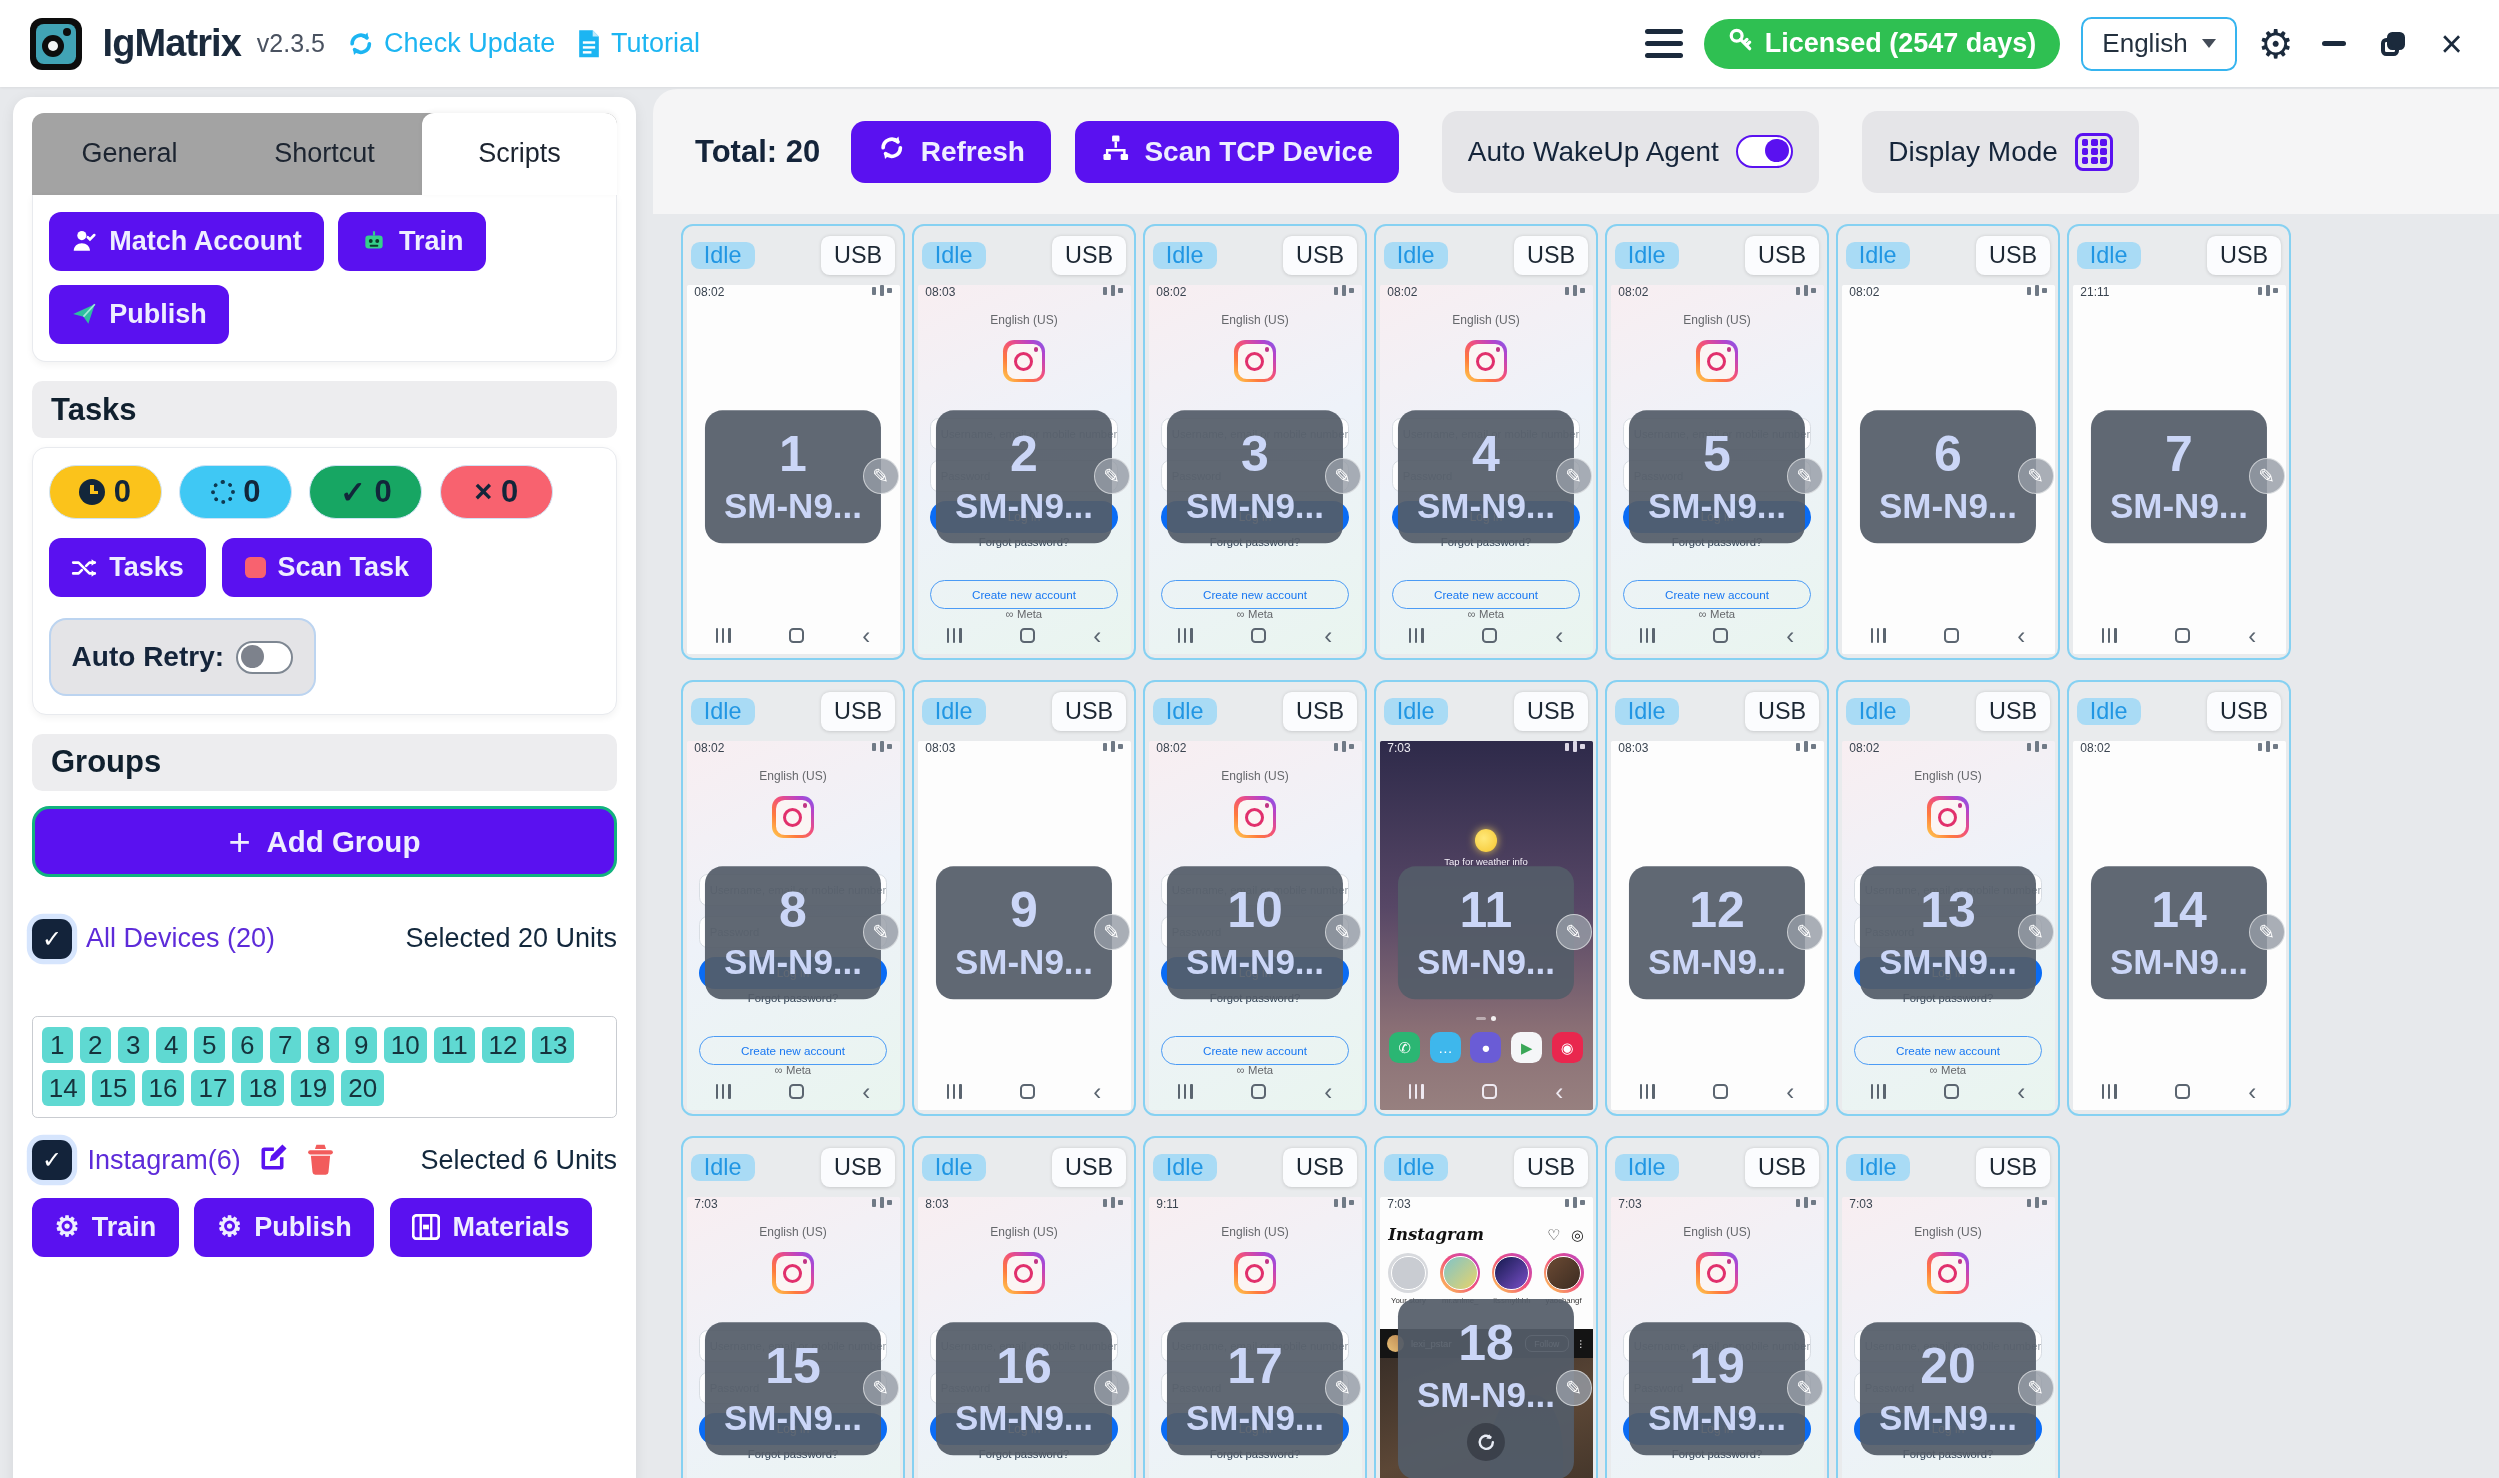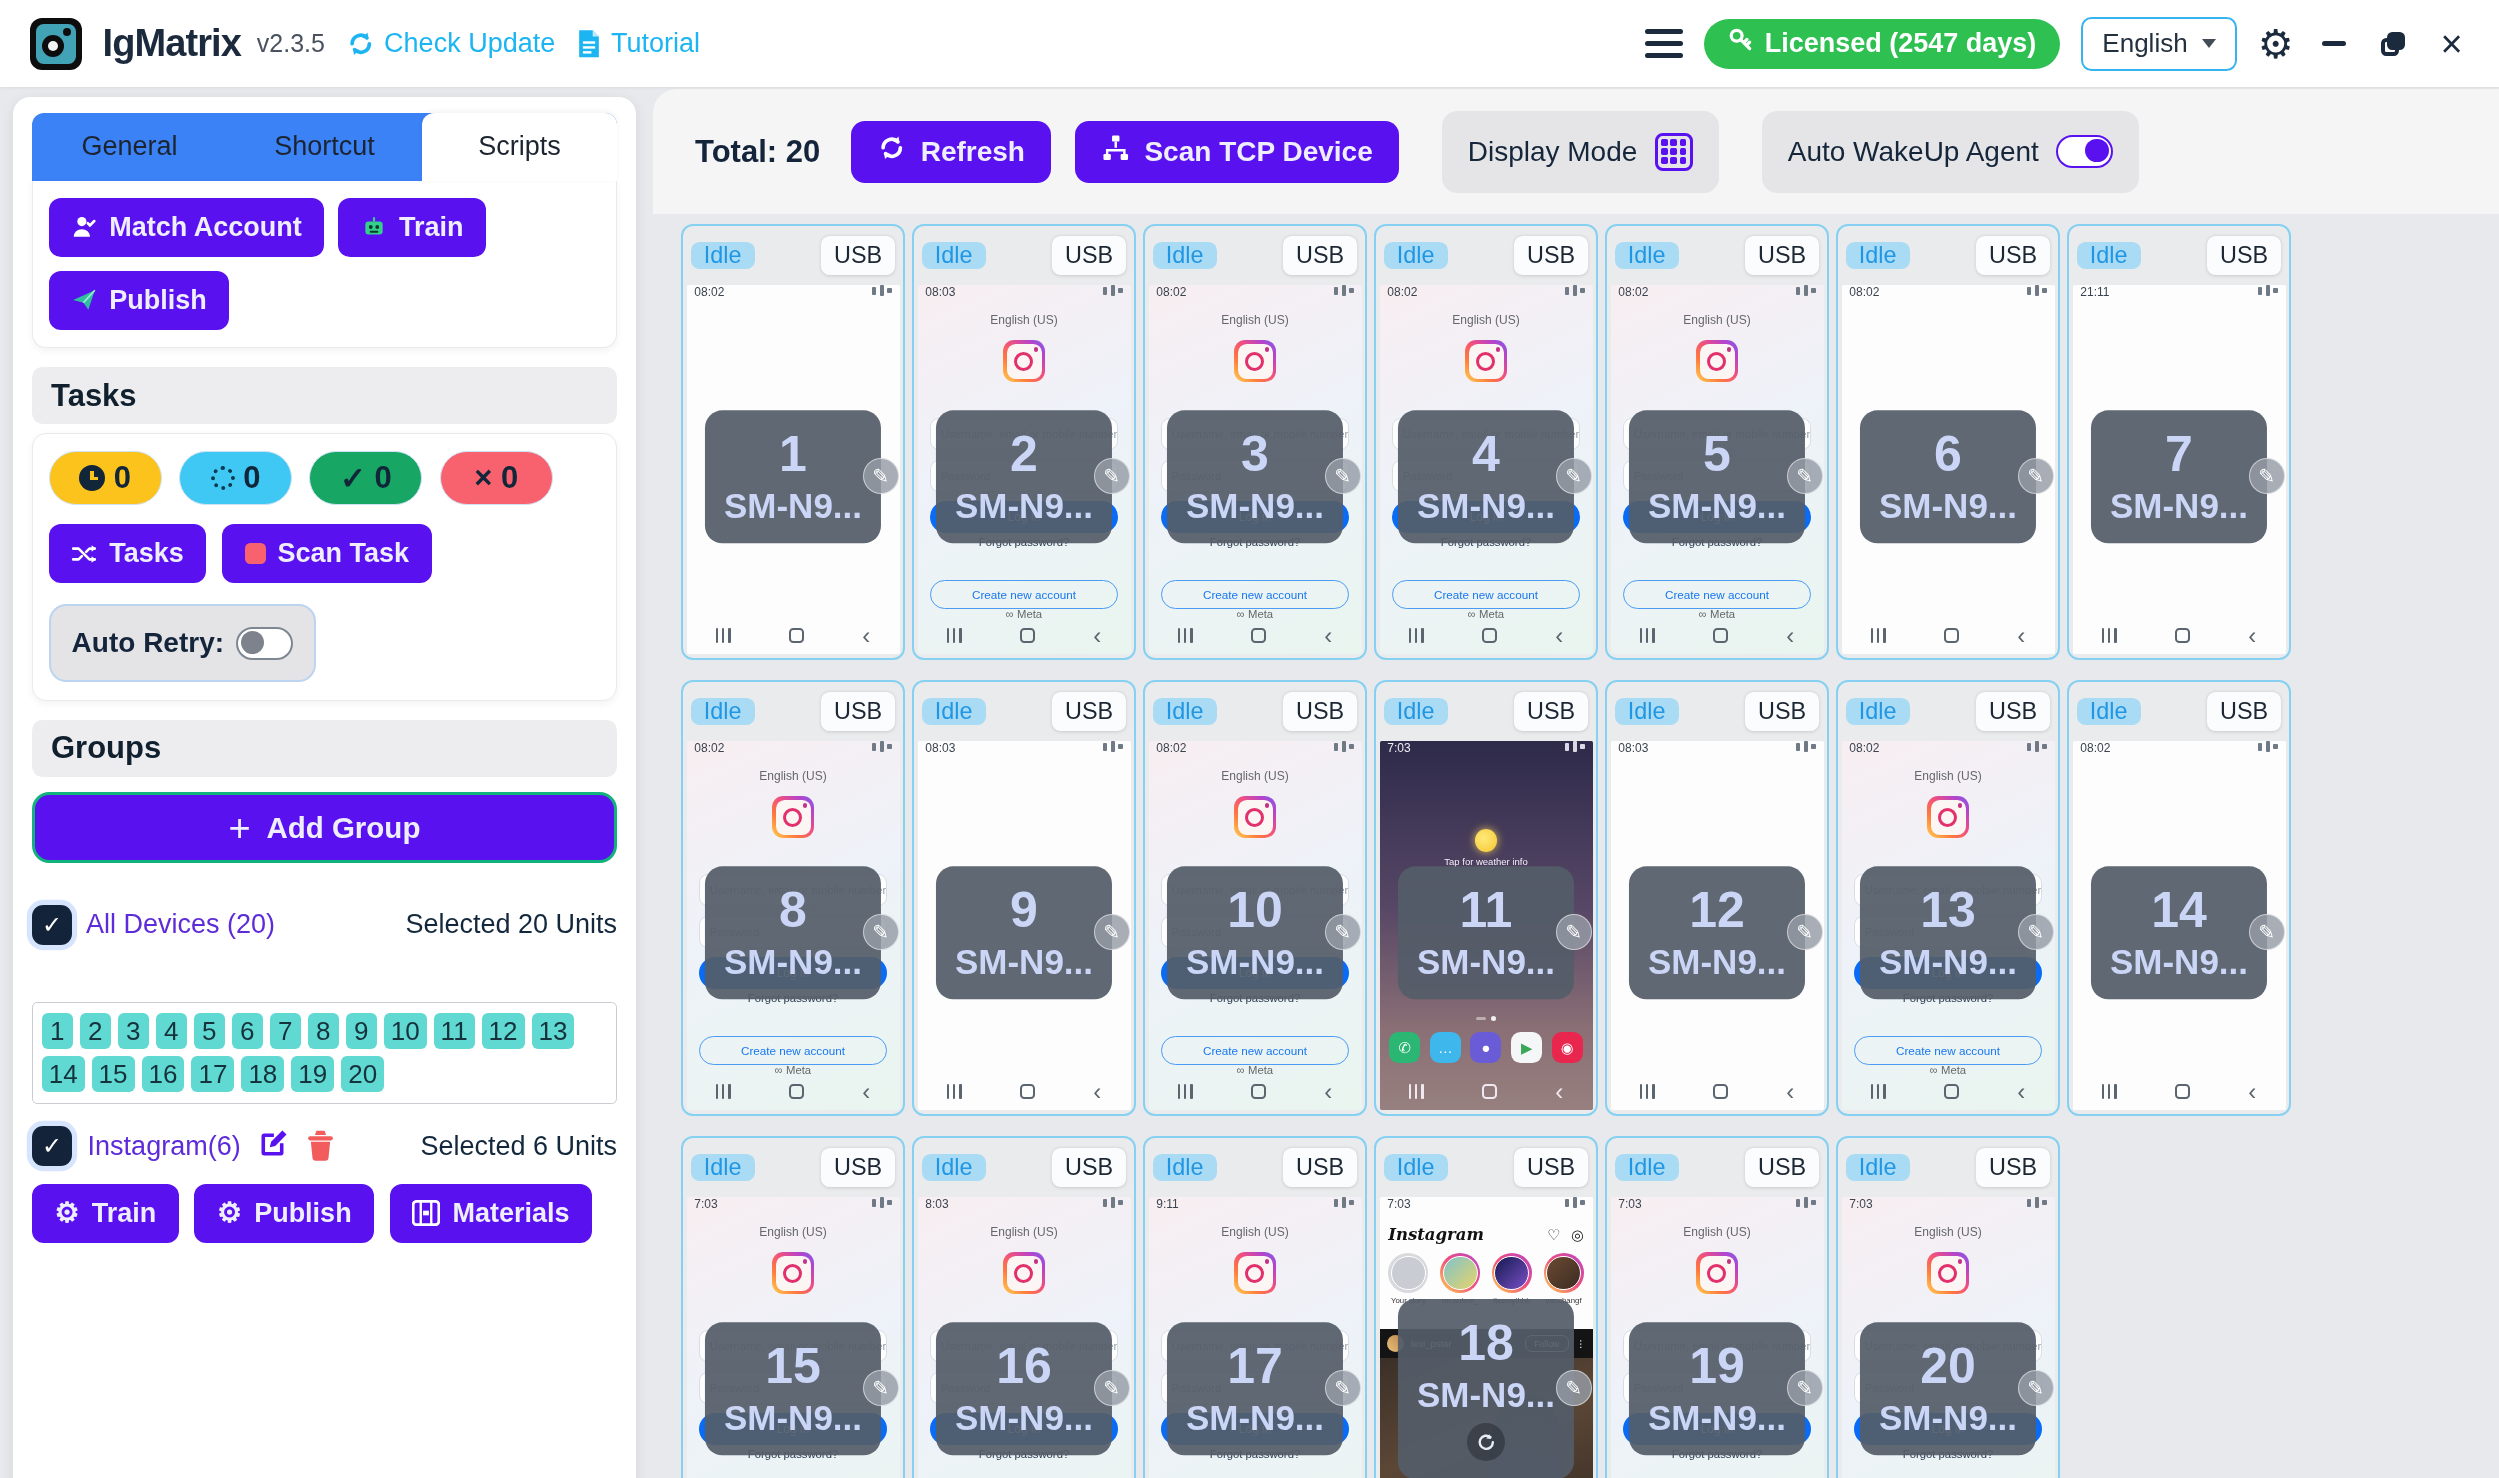--- a/index.html
+++ b/index.html
@@ -31,21 +31,21 @@
   .winbtn{width:38px;height:38px;display:flex;align-items:center;justify-content:center;cursor:pointer;}
   .minbar{width:24px;height:5.2px;border-radius:2.6px;background:#1b2a3c;}
   .restore{position:relative;width:24px;height:24px;}
   .restore .b{position:absolute;left:0;bottom:0;width:18px;height:18px;border:4.3px solid #1b2a3c;border-radius:5.2px;background:#fff;}
   .restore .f{position:absolute;right:0;top:0;width:18px;height:18px;border:4.3px solid #1b2a3c;border-radius:5.2px;background:#1b2a3c;}
   .closex{font-size:38px;color:#1b2a3c;line-height:1;}
 
   
   .sidebar{position:absolute;left:13px;top:97px;width:623px;height:1441px;background:#fff;border-radius:17.4px;
            box-shadow:0 3.5px 14px rgba(0,0,0,.08);padding:15.6px 19px;z-index:10;}
-  .tabsrow{display:flex;background:#3b82f6;border-radius:12px 12px 0 0;height:68px;}
+  .tabsrow{display:flex;background:#a3a3a3;border-radius:12px 12px 0 0;height:82px;}
   .tab{flex:1;display:flex;align-items:center;justify-content:center;font-size:27px;color:#1c2430;cursor:pointer;}
   .tab.active{background:#fff;border-radius:12px 12px 0 0;box-shadow:0 -1.7px 5.2px rgba(0,0,0,.05);}
   .panelcard{background:#fff;border:1.7px solid #e8eaee;border-radius:0 0 14px 14px;border-top:none;
              padding:17.4px 15.6px;display:flex;flex-wrap:wrap;gap:14px;box-shadow:0 2.6px 7px rgba(0,0,0,.05);}
   .pbtn{display:inline-flex;align-items:center;justify-content:center;gap:12px;background:#5a11f0;color:#eef;
         font-size:27px;font-weight:bold;height:59px;padding:0 22.6px;border-radius:12px;cursor:pointer;border:none;}
   .pbtn svg{display:block;}
   .secheader{background:#ededef;border-radius:10.4px;height:57px;display:flex;align-items:center;
              padding:0 19px;font-size:31px;font-weight:bold;color:#10202e;margin-top:19px;}
   .seccard{background:#fff;border:1.7px solid #e8eaee;border-radius:14px;padding:17.4px 15.6px;margin-top:8.7px;
@@ -422,38 +422,38 @@
         <svg width="29.5" height="29.5" viewBox="0 0 24 24">
             <rect x="9" y="2" width="6" height="5" rx="1" fill="#fff"></rect>
             <rect x="2" y="17" width="6" height="5" rx="1" fill="#fff"></rect>
             <rect x="16" y="17" width="6" height="5" rx="1" fill="#fff"></rect>
             <path d="M12 7v5M5 17v-3h14v3M12 12v0" fill="none" stroke="#fff" stroke-width="2"></path>
           </svg>
       </span>
       <span>Scan TCP Device</span>
     </button>
     <div class="graybox">
+      <span class="graylabel">Auto WakeUp Agent</span>
+      <div class="toggle on">
+          <div class="knob"></div>
+        </div>
+    </div>
+    <div class="graybox">
       <span class="graylabel">Display Mode</span>
       <div class="gridicon">
         <div></div>
           <div></div>
           <div></div>
           <div></div>
           <div></div>
           <div></div>
           <div></div>
           <div></div>
           <div></div>
       </div>
-    </div>
-    <div class="graybox">
-      <span class="graylabel">Auto WakeUp Agent</span>
-      <div class="toggle on">
-          <div class="knob"></div>
-        </div>
     </div>
   </section>
 
   <section class="grid" id="device-grid">
       <div class="card">
         <div class="cardhead">
           <span class="bidle">Idle</span>
           <span class="busb">USB</span>
         </div>
         <div class="screen blank">

